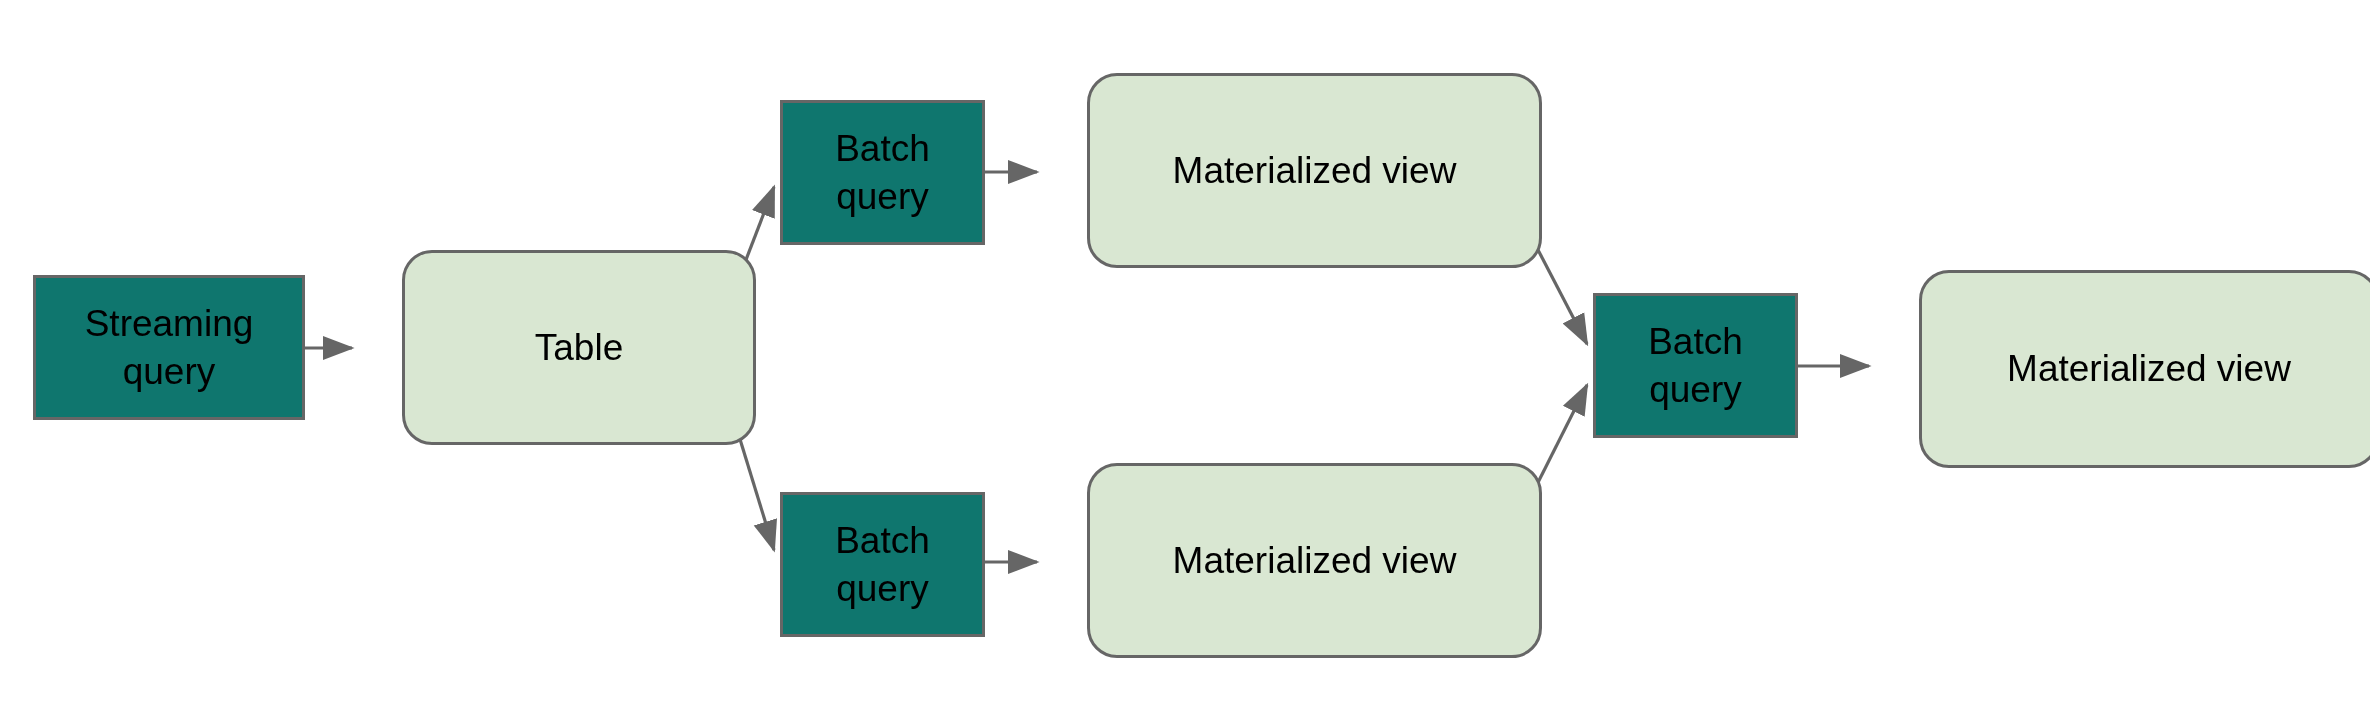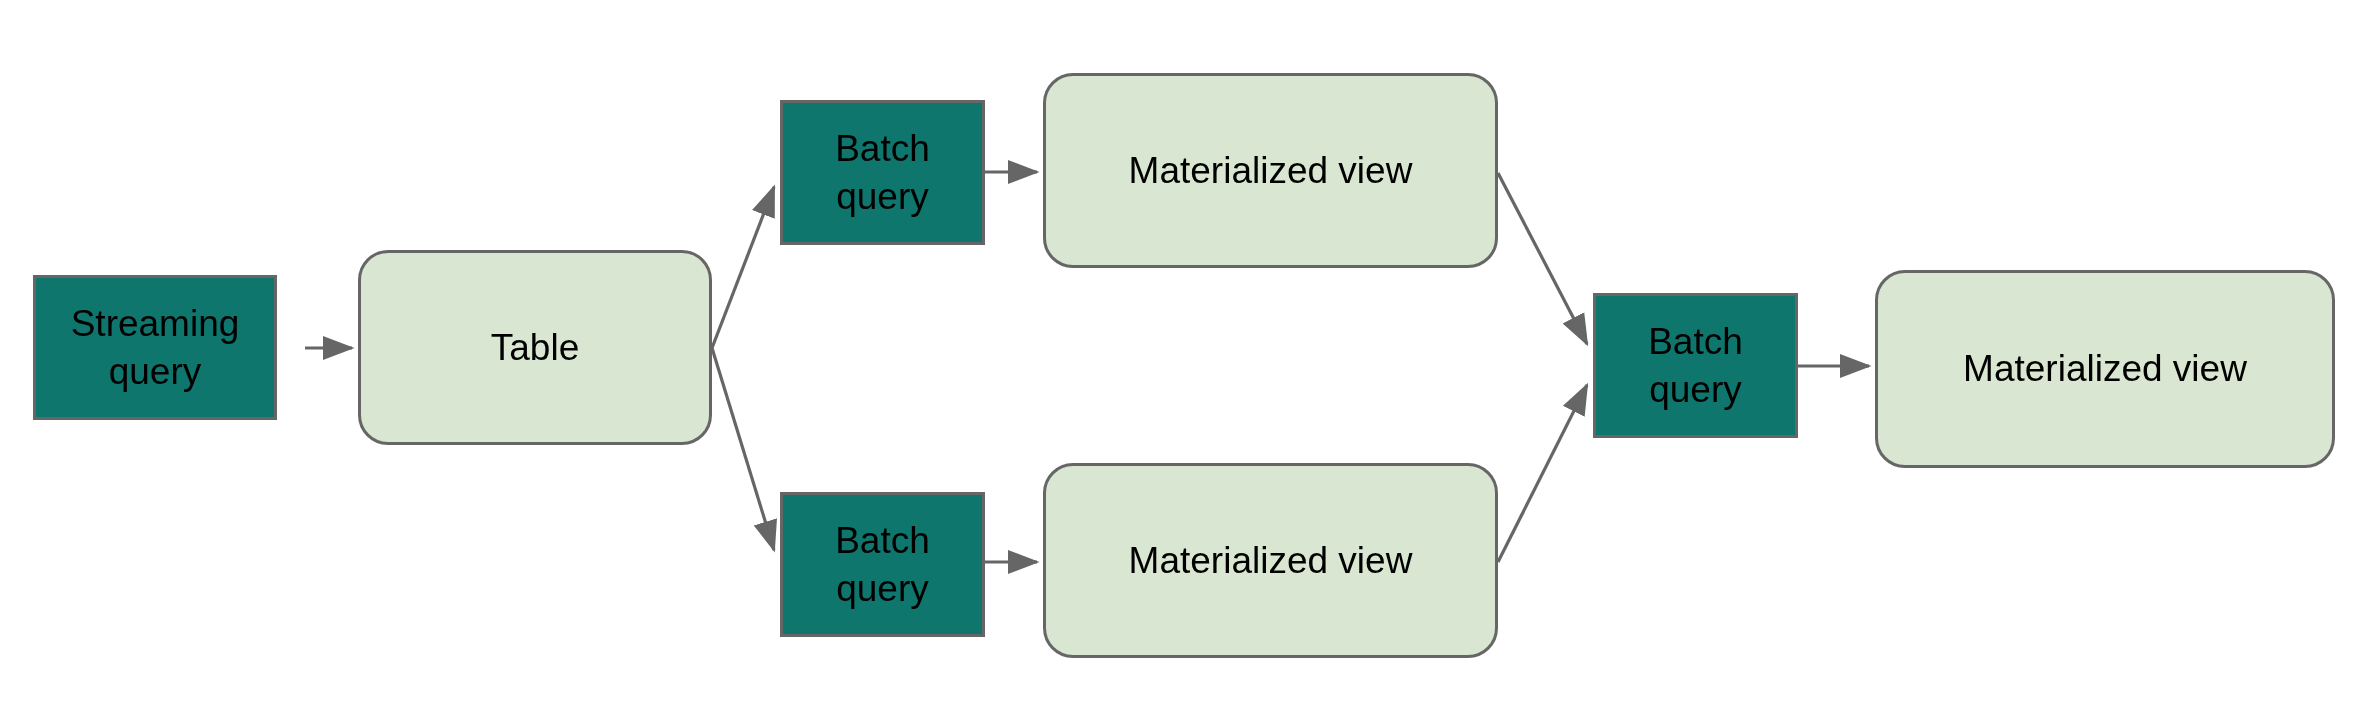--- a/index.html
+++ b/index.html
@@ -39,20 +39,21 @@
     background: #0f766e;
     border: 3px solid #666666;
     border-radius: 0;
     font-size: 37px;
   }
   .node-store {
     background: #d9e7d2;
     border: 3px solid #666666;
     border-radius: 30px;
     font-size: 37px;
+    margin-left: 44px;
   }
   .node-label {
     display: block;
     white-space: pre-line;
     padding: 0 8px;
   }
 </style>
 </head>
 <body>
 
@@ -70,21 +71,21 @@
       <line x1="712" y1="348" x2="774" y2="187"></line>
       <line x1="985" y1="172" x2="1037" y2="172"></line>
       <line x1="712" y1="348" x2="774" y2="550"></line>
       <line x1="985" y1="562" x2="1037" y2="562"></line>
       <line x1="1498" y1="173" x2="1587" y2="344"></line>
       <line x1="1498" y1="562" x2="1587" y2="385"></line>
       <line x1="1798" y1="366" x2="1869" y2="366"></line>
     </g>
   </svg>
 
-  <div class="node node-process" style="left:33px; top:275px; width:244px; height:145px;">
+  <div class="node node-process" style="left:33px; top:275px; width:272px; height:145px;">
     <span class="node-label">Streaming
 query</span>
   </div>
 
   <div class="node node-store" style="left:358px; top:250px; width:354px; height:195px;">
     <span class="node-label">Table</span>
   </div>
 
   <div class="node node-process" style="left:780px; top:100px; width:205px; height:145px;">
     <span class="node-label">Batch

